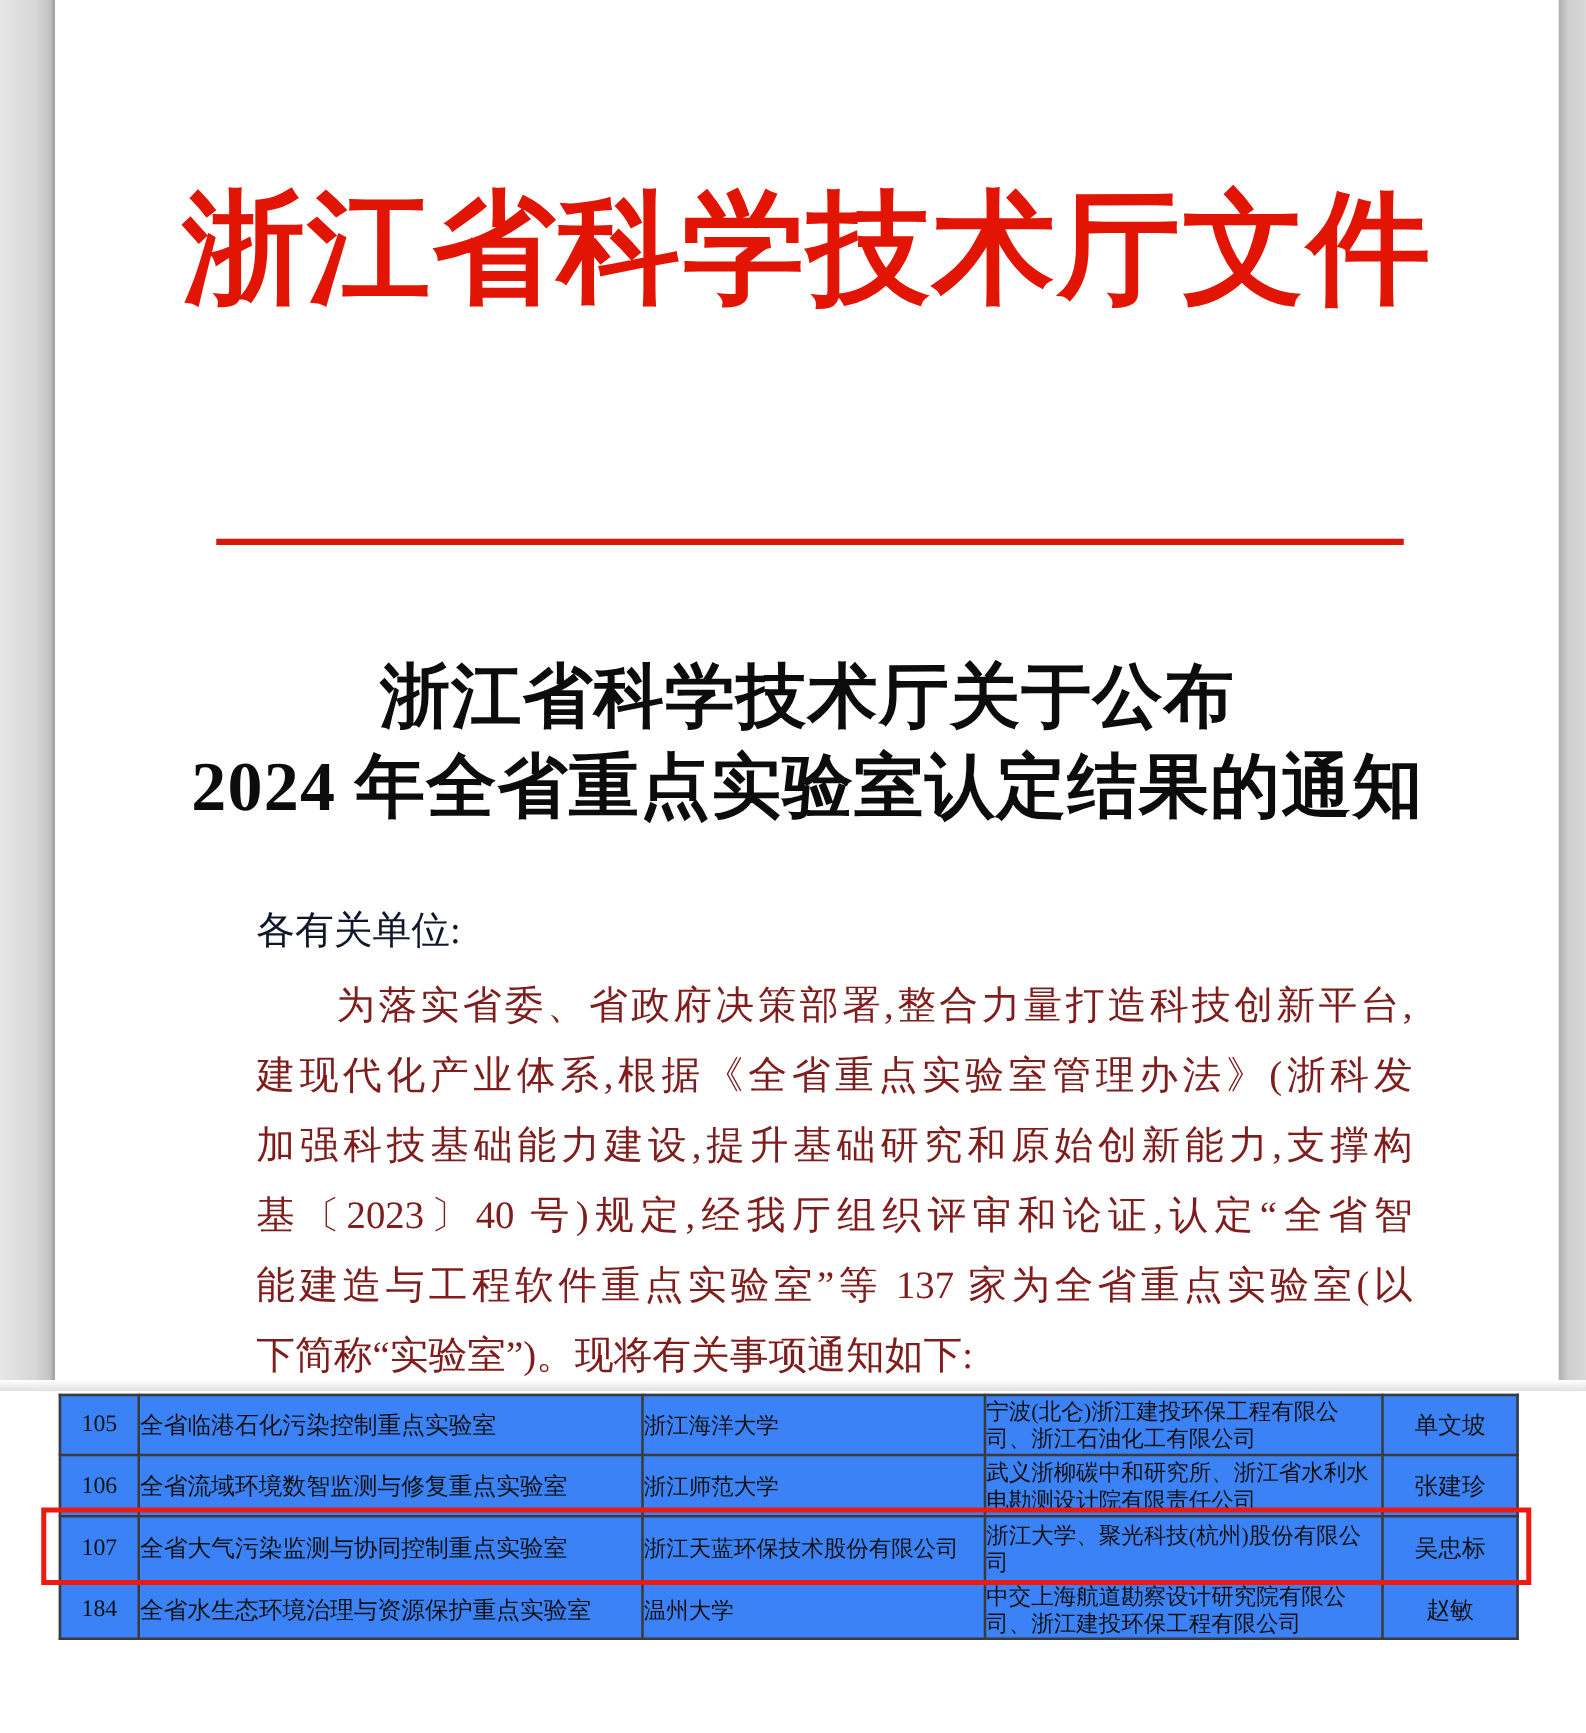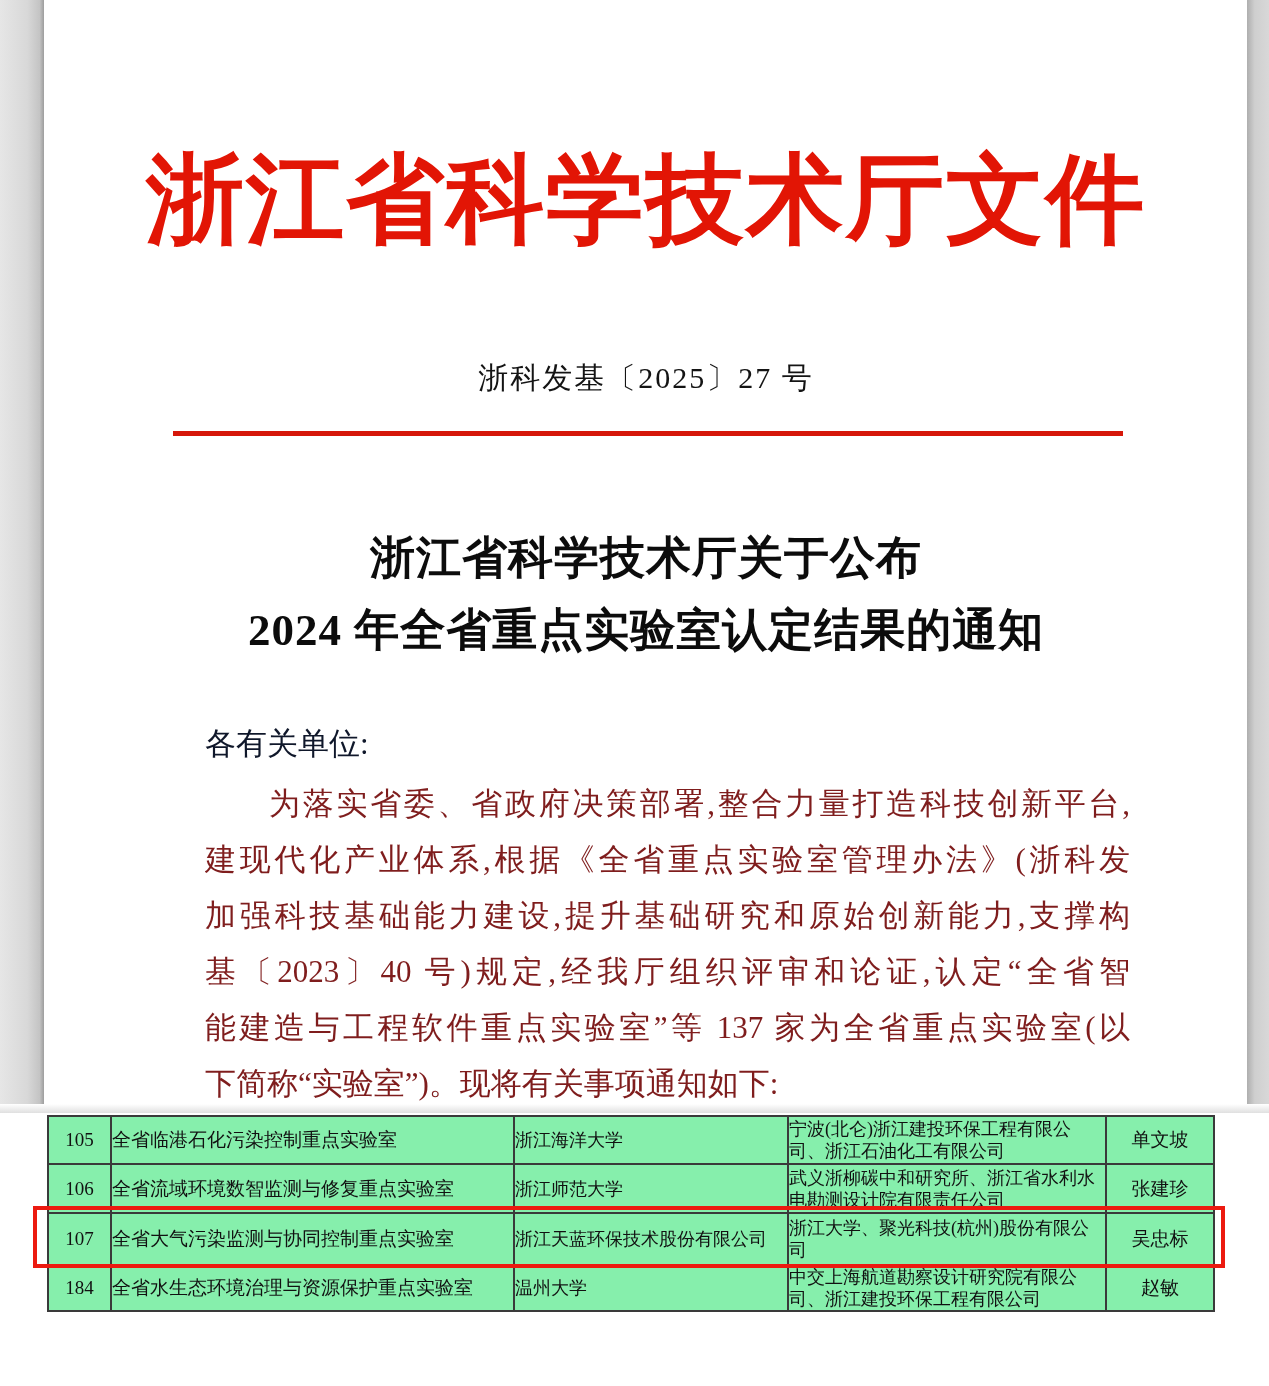--- a/index.html
+++ b/index.html
@@ -15,50 +15,49 @@
     background:linear-gradient(#ffffff,#e0e0e0);}
 
   
   .doc-page{position:absolute;left:45px;top:0;width:1202px;height:1104px;background:#ffffff;}
   .letterhead{position:absolute;top:145px;left:0;width:100%;text-align:center;
     font-weight:700;font-size:98px;line-height:110px;letter-spacing:2px;color:#e21505;}
   .doc-number{position:absolute;top:358px;left:0;width:100%;text-align:center;
     font-size:30px;line-height:40px;letter-spacing:2px;color:#141414;}
   .red-rule{position:absolute;top:431px;left:128px;width:950px;height:5px;background:#d6170a;}
   .notice-title{position:absolute;left:0;width:100%;text-align:center;
-    font-weight:700;font-size:45px;line-height:60px;color:#0c0c0c;letter-spacing:1px;}
+    font-weight:700;font-size:56px;line-height:60px;color:#0c0c0c;letter-spacing:1px;}
   .nt1{top:528px;} .nt2{top:600px;}
   .salutation{position:absolute;top:722px;left:160px;font-size:31px;line-height:44px;color:#0f172a;}
   .body-par{position:absolute;top:776px;left:160px;width:925px;color:#7f1d1d;}
   .bline{font-size:31px;line-height:56px;height:56px;text-align:justify;text-align-last:justify;overflow:hidden;}
   .bline.indent{padding-left:64px;}
   .bline.last{text-align-last:left;}
 
   
   .table-page{position:absolute;left:0;top:1113px;width:1269px;height:273px;background:#ffffff;}
   table.results{position:absolute;left:47px;top:2px;border-collapse:collapse;table-layout:fixed;
-    background:#86efac;}
+    background:#3b82f6;}
   table.results td{border:2px solid #3a3a3a;color:#111;vertical-align:middle;padding:0;}
   td.c-no{text-align:center;font-size:19px;}
   td.c-lab{font-size:19px;padding-left:12px;white-space:nowrap;}
   td.c-host{font-size:18px;padding-left:10px;white-space:nowrap;}
   td.c-partner{font-size:18px;line-height:22px;padding:2px 8px;}
   td.c-director{text-align:center;font-size:19px;white-space:nowrap;}
 
   .highlight-box{position:absolute;left:33px;top:1206px;width:1192px;height:62px;
     box-sizing:border-box;border:4px solid #ec1a10;z-index:9;pointer-events:none;}
 </style>
 </head>
 <body>
 
 <div class="canvas">
 
   <div class="doc-page">
     <div class="letterhead">浙江省科学技术厅文件</div>
-    <div class="doc-number">浙科发基〔2025〕27 号</div>
     <div class="red-rule"></div>
     <div class="notice-title nt1">浙江省科学技术厅关于公布</div>
     <div class="notice-title nt2">2024 年全省重点实验室认定结果的通知</div>
     <div class="salutation">各有关单位:</div>
     <div class="body-par">
       <div class="bline indent">为落实省委、省政府决策部署,整合力量打造科技创新平台,</div>
       <div class="bline">建现代化产业体系,根据《全省重点实验室管理办法》(浙科发</div>
       <div class="bline">加强科技基础能力建设,提升基础研究和原始创新能力,支撑构</div>
       <div class="bline">基〔2023〕40 号)规定,经我厅组织评审和论证,认定“全省智</div>
       <div class="bline">能建造与工程软件重点实验室”等 137 家为全省重点实验室(以</div>

